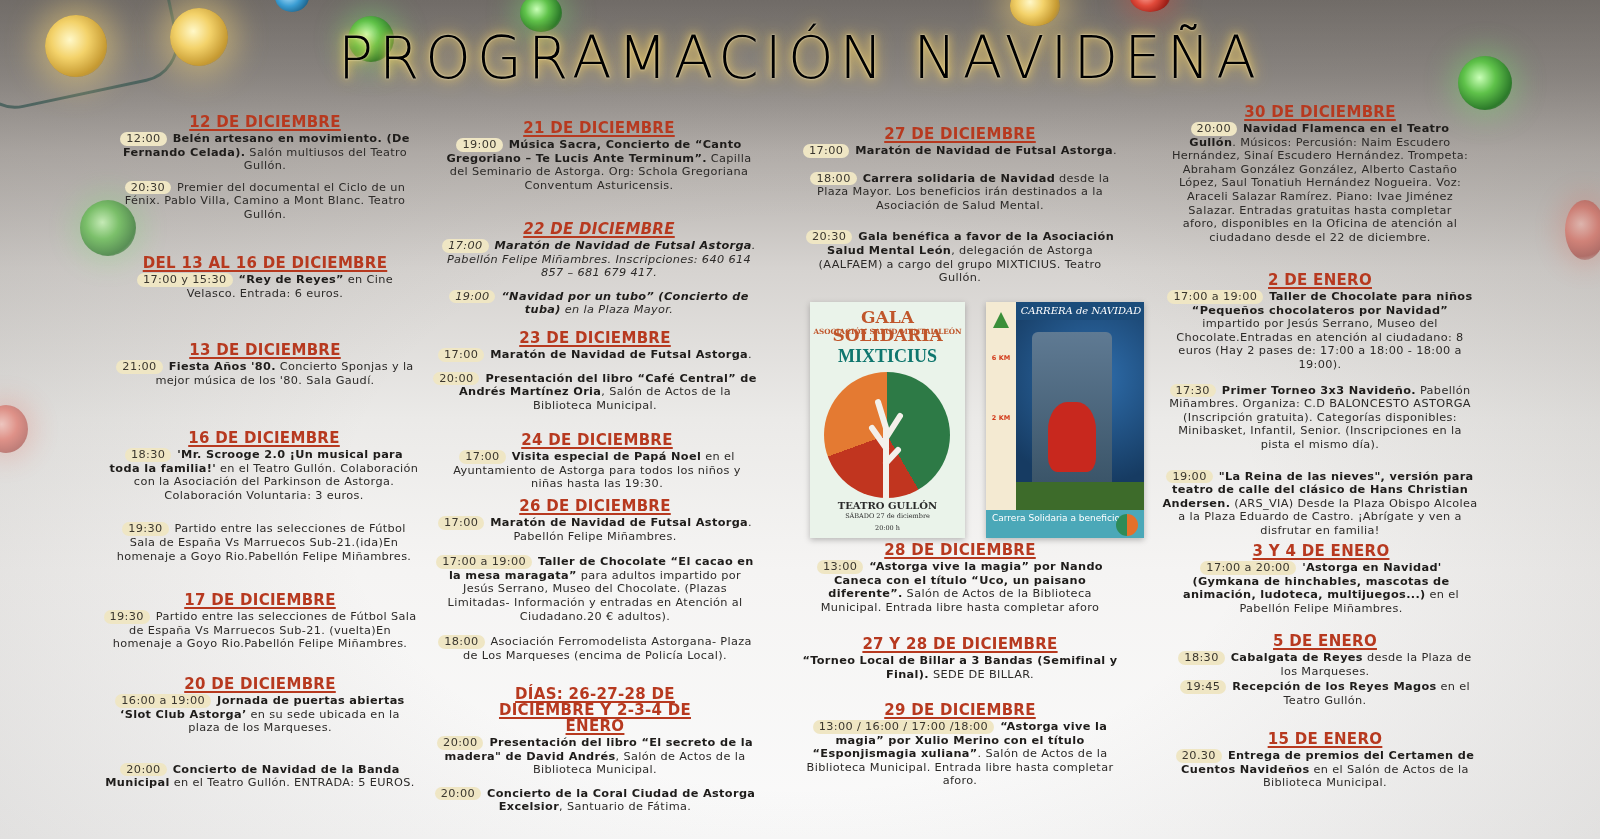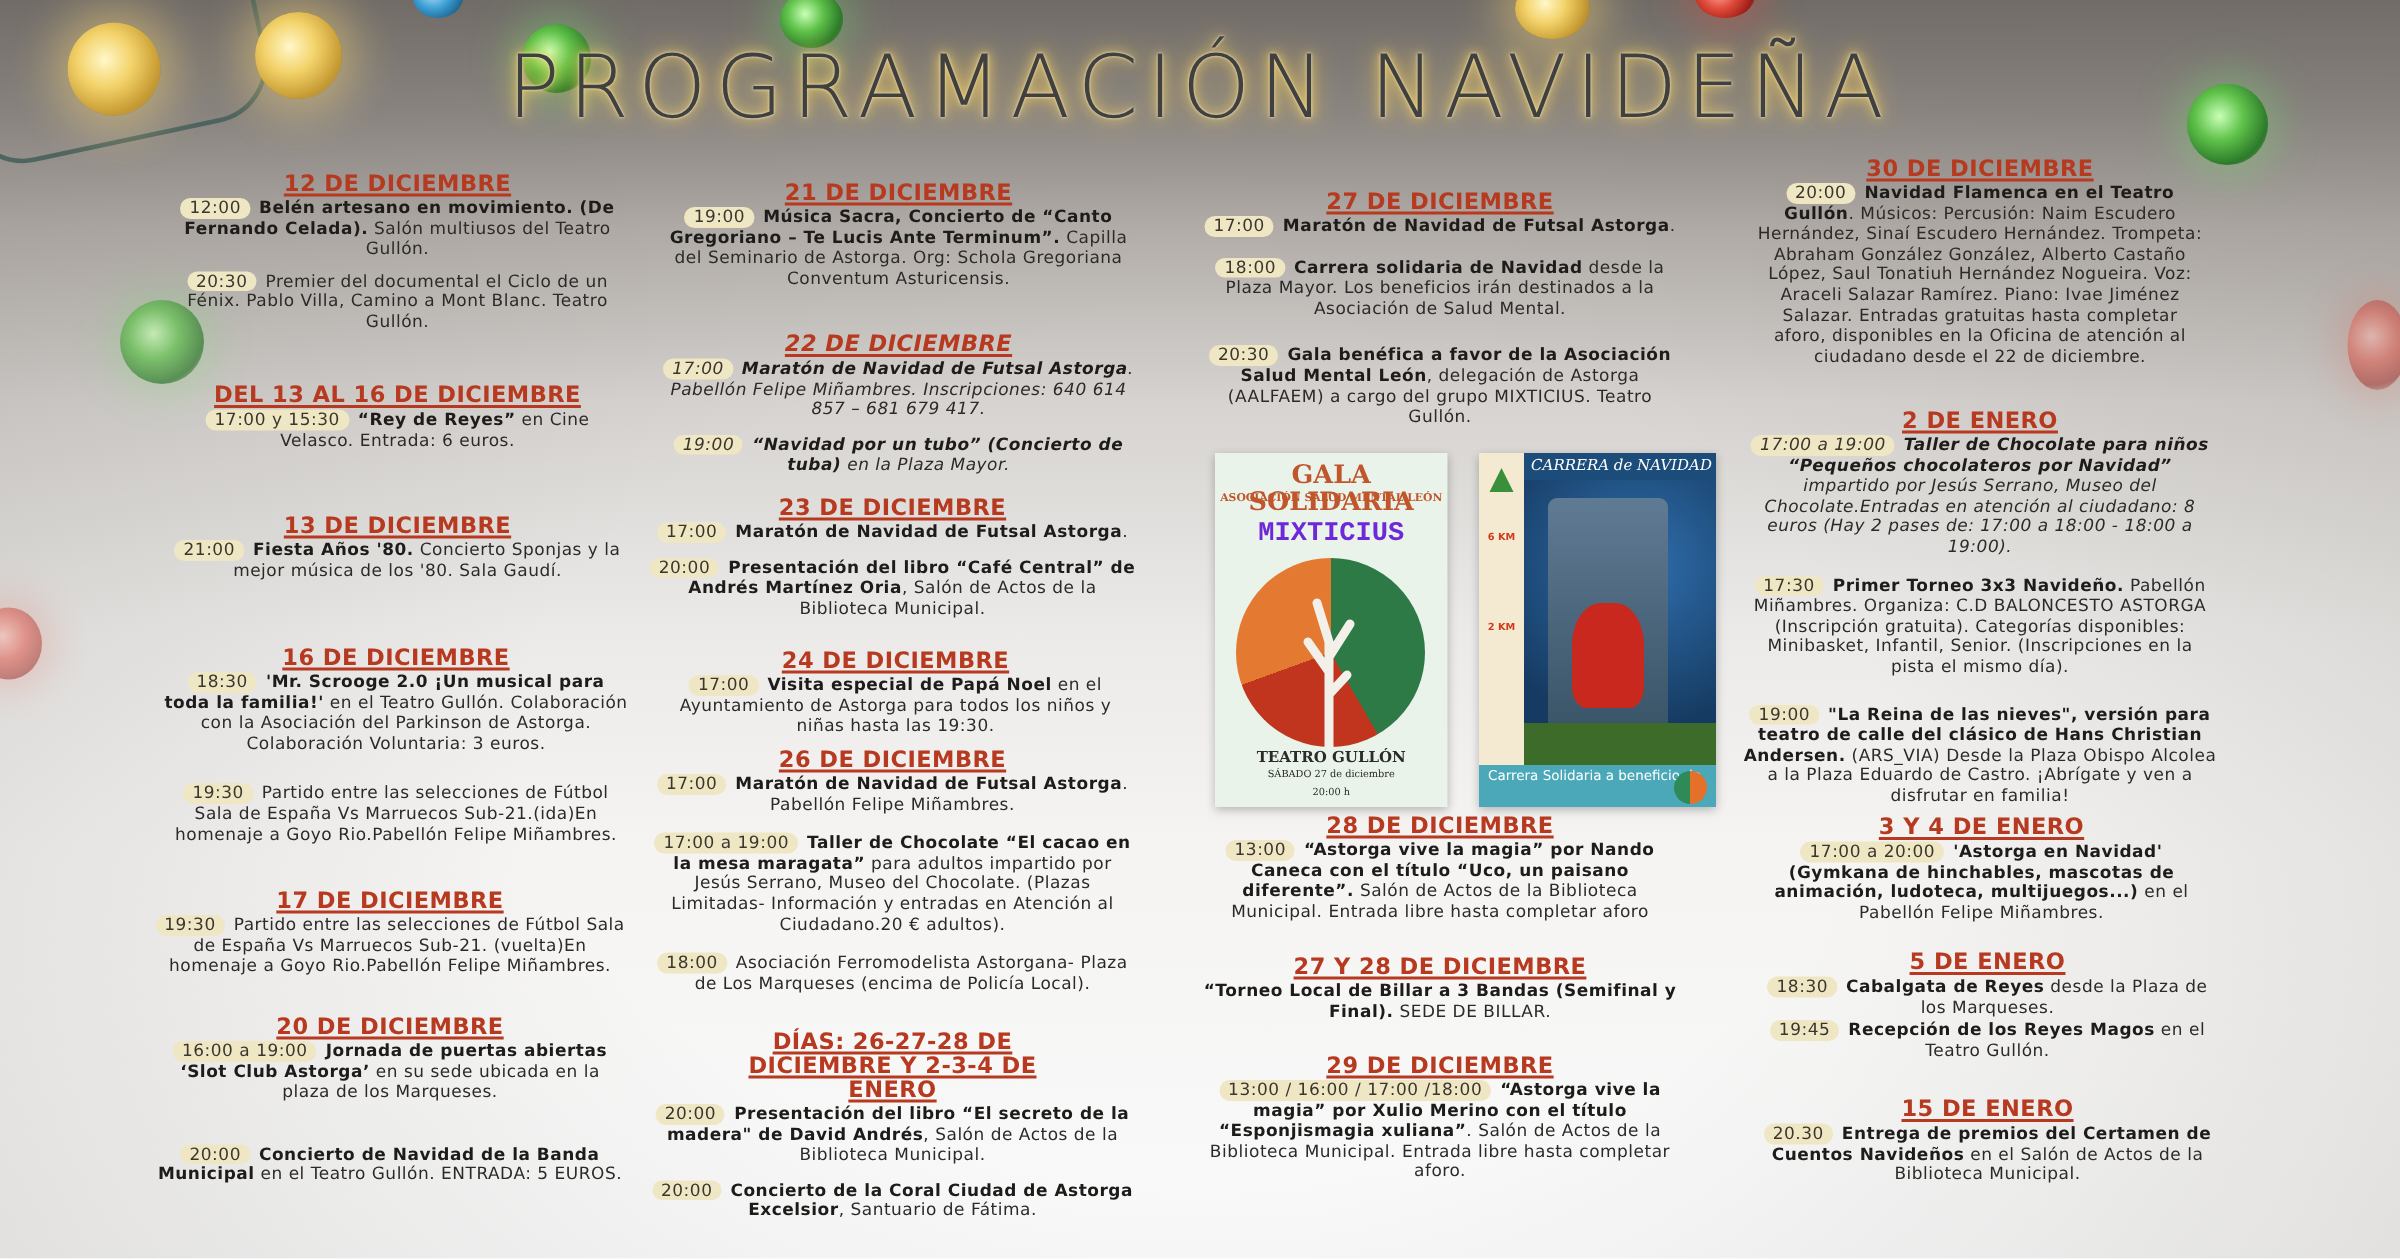--- a/index.html
+++ b/index.html
@@ -9,33 +9,33 @@
   .vignette{position:absolute;inset:0;pointer-events:none;
     background:radial-gradient(ellipse at 50% 60%,rgba(255,255,255,0) 40%,rgba(120,115,110,.25) 100%);}
   .bulb{position:absolute;border-radius:50%;pointer-events:none;}
   .bulb.yellow{background:radial-gradient(circle at 40% 40%,#fff8c8 0%,#f3d26a 35%,#c69a32 70%,rgba(198,154,50,0) 100%);box-shadow:0 0 30px 10px rgba(255,220,120,.45);}
   .bulb.green{background:radial-gradient(circle at 40% 40%,#c9ffb7 0%,#5fc24a 35%,#2c7a2a 70%,rgba(44,122,42,0) 100%);box-shadow:0 0 26px 8px rgba(120,220,110,.35);}
   .bulb.red{background:radial-gradient(circle at 40% 40%,#ffb3a8 0%,#e14a3a 40%,#9c1e16 75%,rgba(156,30,22,0) 100%);box-shadow:0 0 24px 8px rgba(230,80,60,.35);}
   .bulb.blue{background:radial-gradient(circle at 40% 40%,#bfe8ff 0%,#3a9dd3 45%,#1b5f86 80%,rgba(27,95,134,0) 100%);}
   .wire{position:absolute;border:3px solid #3d5a56;border-radius:40px;pointer-events:none;opacity:.8;}
   .title{position:absolute;left:0;right:0;top:24px;text-align:center;
     font-family:"DejaVu Sans",sans-serif;font-weight:300;font-size:58px;letter-spacing:6px;
-    color:#404040;text-shadow:0 0 8px #ffd968,0 0 18px #f5c84a,0 0 2px #fff;}
+    color:#000000;text-shadow:0 0 8px #ffd968,0 0 18px #f5c84a,0 0 2px #fff;}
   .section{position:absolute;text-align:center;}
   .date{color:#b7391f;font-weight:bold;font-size:15px;letter-spacing:.3px;
     text-decoration:underline;text-decoration-thickness:2px;text-underline-offset:2px;line-height:16px;margin-bottom:2px;}
   .event{font-size:11.3px;line-height:13.6px;letter-spacing:.35px;margin-bottom:8px;color:#2c2a28;}
   .time{display:inline-block;background:#efe6c4;border-radius:9px;padding:0 6px;margin-right:6px;font-weight:normal;color:#3a362e;}
   .event b{font-weight:bold;color:#1e1c1a;}
   .poster{position:absolute;overflow:hidden;box-shadow:0 2px 6px rgba(0,0,0,.25);}
   .poster1{left:810px;top:302px;width:155px;height:236px;background:#eaf3ea;}
   .poster2{left:986px;top:302px;width:158px;height:236px;background:#1b4c7a;}
   .p1-title{position:absolute;left:0;right:0;top:6px;text-align:center;font-family:"DejaVu Serif",serif;color:#c0562b;font-size:17px;font-weight:bold;line-height:18px;}
   .p1-sub{position:absolute;left:0;right:0;top:25px;text-align:center;font-family:"DejaVu Serif",serif;color:#c0562b;font-size:7.2px;line-height:9px;font-weight:bold;}
-  .p1-band{position:absolute;left:0;right:0;top:44px;text-align:center;font-family:Liberation Mono, monospace;color:#6d28d9;font-size:18px;font-weight:bold;}
+  .p1-band{position:absolute;left:0;right:0;top:44px;text-align:center;font-family:Liberation Serif, serif;color:#0f766e;font-size:18px;font-weight:bold;}
   .p1-circle{position:absolute;left:14px;top:70px;width:126px;height:126px;border-radius:50%;
     background:conic-gradient(#2d7a46 0deg 150deg,#c1351f 150deg 250deg,#e47a32 250deg 360deg);}
   .p1-tree{position:absolute;left:58px;top:86px;width:36px;height:110px;}
   .p1-venue{position:absolute;left:0;right:0;top:198px;text-align:center;font-family:"DejaVu Serif",serif;font-size:10px;color:#2a2a2a;font-weight:bold;}
   .p1-date{position:absolute;left:0;right:0;top:210px;text-align:center;font-family:"DejaVu Serif",serif;font-size:6.5px;color:#2a2a2a;}
   .p1-time{position:absolute;left:0;right:0;top:222px;text-align:center;font-family:"DejaVu Serif",serif;font-size:6.5px;color:#2a2a2a;}
   .p2-side{position:absolute;left:0;top:0;width:30px;height:208px;background:#f4ead2;}
   .p2-logo{position:absolute;left:7px;top:10px;width:0;height:0;border-left:8px solid transparent;border-right:8px solid transparent;border-bottom:16px solid #3a8f3a;}
   .p2-km{position:absolute;left:0;width:30px;text-align:center;color:#d23a1a;font-size:6.5px;font-weight:bold;}
   .p2-title{position:absolute;left:32px;right:0;top:3px;text-align:center;font-family:"DejaVu Serif",serif;font-style:italic;color:#fff;font-size:10px;}
@@ -182,21 +182,21 @@
   <div class="event"><span class="time">13:00 / 16:00 / 17:00 /18:00</span><b>“Astorga vive la magia” por Xulio Merino con el título “Esponjismagia xuliana”</b><span>. Salón de Actos de la Biblioteca Municipal. Entrada libre hasta completar aforo.</span></div>
 </div>
 
 <div class="section" style="left:1170px;top:104px;width:300px;">
   <div class="date">30 DE DICIEMBRE</div>
   <div class="event"><span class="time">20:00</span><b>Navidad Flamenca en el Teatro Gullón</b><span>. Músicos: Percusión: Naim Escudero Hernández, Sinaí Escudero Hernández. Trompeta: Abraham González González, Alberto Castaño López, Saul Tonatiuh Hernández Nogueira. Voz: Araceli Salazar Ramírez. Piano: Ivae Jiménez Salazar. Entradas gratuitas hasta completar aforo, disponibles en la Oficina de atención al ciudadano desde el 22 de diciembre.</span></div>
 </div>
 
 <div class="section" style="left:1162px;top:272px;width:316px;">
   <div class="date">2 DE ENERO</div>
-  <div class="event" style="margin-bottom:12px;font-style:italic;"><span class="time">17:00 a 19:00</span><b>Taller de Chocolate para niños “Pequeños chocolateros por Navidad”</b><span> impartido por Jesús Serrano, Museo del Chocolate.Entradas en atención al ciudadano: 8 euros (Hay 2 pases de: 17:00 a 18:00 - 18:00 a 19:00).</span></div>
+  <div class="event" style="margin-bottom:12px;"><span class="time">17:00 a 19:00</span><b>Taller de Chocolate para niños “Pequeños chocolateros por Navidad”</b><span> impartido por Jesús Serrano, Museo del Chocolate.Entradas en atención al ciudadano: 8 euros (Hay 2 pases de: 17:00 a 18:00 - 18:00 a 19:00).</span></div>
   <div class="event" style="margin-bottom:18px;"><span class="time">17:30</span><b>Primer Torneo 3x3 Navideño.</b><span> Pabellón Miñambres. Organiza: C.D BALONCESTO ASTORGA (Inscripción gratuita). Categorías disponibles: Minibasket, Infantil, Senior. (Inscripciones en la pista el mismo día).</span></div>
   <div class="event"><span class="time">19:00</span><b>"La Reina de las nieves", versión para teatro de calle del clásico de Hans Christian Andersen.</b><span> (ARS_VIA) Desde la Plaza Obispo Alcolea a la Plaza Eduardo de Castro. ¡Abrígate y ven a disfrutar en familia!</span></div>
 </div>
 
 <div class="section" style="left:1175px;top:543px;width:292px;">
   <div class="date">3 Y 4 DE ENERO</div>
   <div class="event"><span class="time">17:00 a 20:00</span><b>'Astorga en Navidad' (Gymkana de hinchables, mascotas de animación, ludoteca, multijuegos...)</b><span> en el Pabellón Felipe Miñambres.</span></div>
 </div>
 
 <div class="section" style="left:1175px;top:633px;width:300px;">

